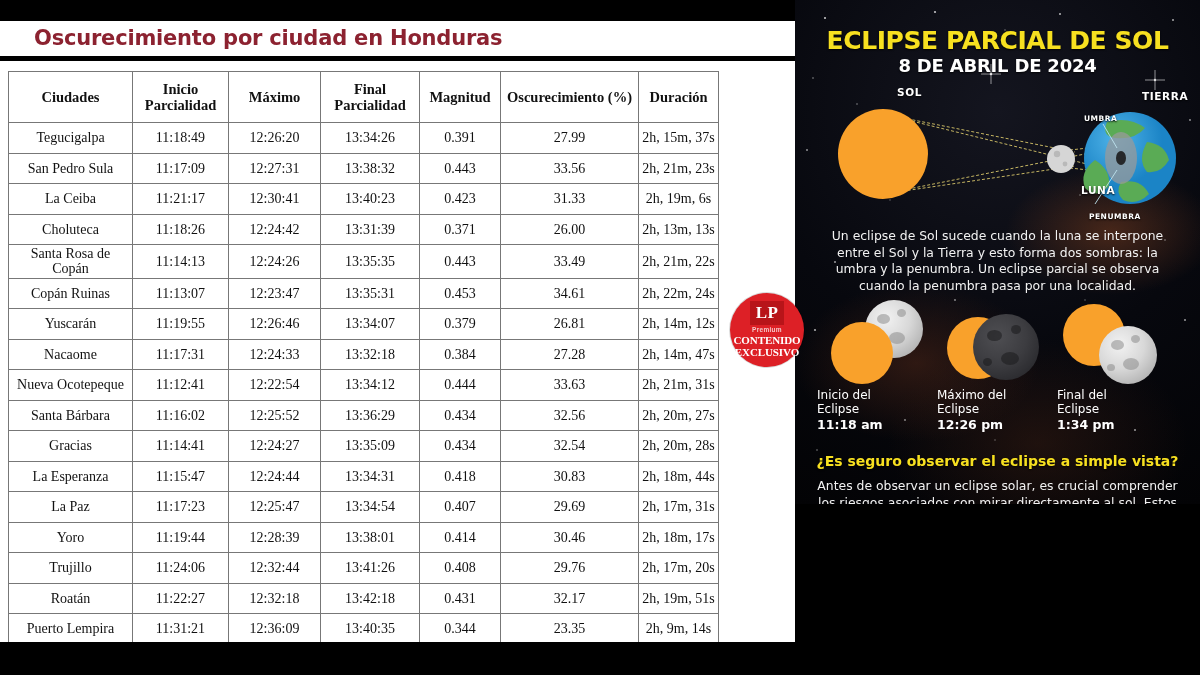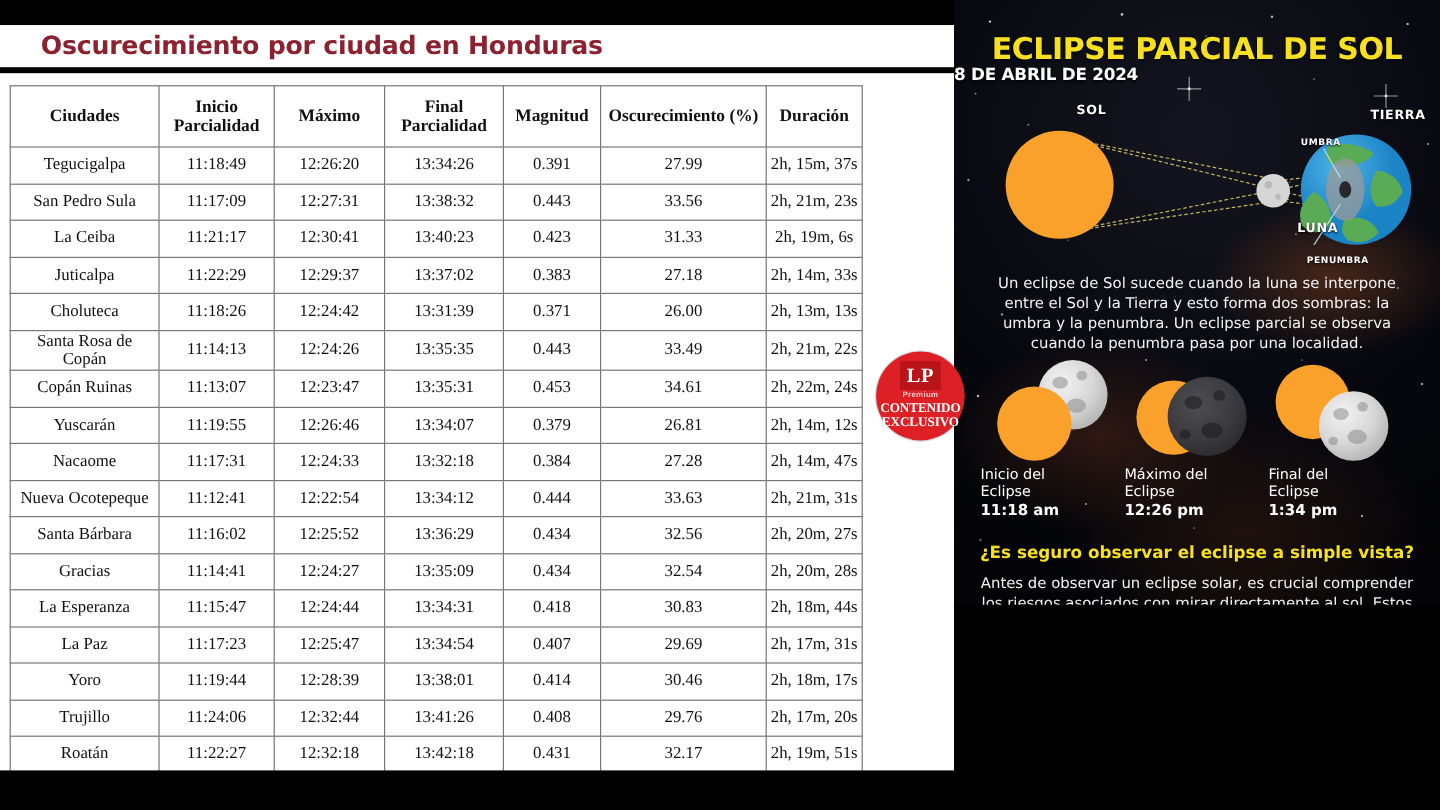--- a/index.html
+++ b/index.html
@@ -91,23 +91,23 @@
     overflow:hidden;
   }
   .stars{position:absolute;inset:0;pointer-events:none;}
   .poster-title{
     position:absolute;left:0;top:26px;width:405px;text-align:center;
     font-family:"DejaVu Sans", sans-serif;
     color:#f7e020;font-weight:bold;font-size:25px;letter-spacing:-0.4px;
     text-shadow:0 1px 2px rgba(0,0,0,.8);
   }
   .poster-sub{
-    position:absolute;left:0;top:55px;width:405px;text-align:left;
-    font-family:"DejaVu Sans", sans-serif;
-    color:#ffffff;font-weight:bold;font-size:14px;letter-spacing:-0.2px;
+    position:absolute;left:0;top:55px;width:405px;text-align:center;
+    font-family:"DejaVu Sans", sans-serif;
+    color:#ffffff;font-weight:bold;font-size:18px;letter-spacing:-0.2px;
     text-shadow:0 1px 2px rgba(0,0,0,.8);
   }
 
   
   .diagram{position:absolute;left:0;top:86px;width:405px;height:140px;}
   .dlabel{
     position:absolute;color:#fff;font-weight:bold;font-size:10.5px;
     font-family:"DejaVu Sans", sans-serif;letter-spacing:.6px;
     text-shadow:0 1px 2px #000;white-space:nowrap;padding-left:44px;
   }
@@ -243,29 +243,20 @@
               <td>2h, 21m, 23s</td>
             </tr>
             <tr>
               <td class="city">La Ceiba</td>
               <td>11:21:17</td>
               <td>12:30:41</td>
               <td>13:40:23</td>
               <td>0.423</td>
               <td>31.33</td>
               <td>2h, 19m, 6s</td>
-            </tr>
-            <tr>
-              <td class="city">Juticalpa</td>
-              <td>11:22:29</td>
-              <td>12:29:37</td>
-              <td>13:37:02</td>
-              <td>0.383</td>
-              <td>27.18</td>
-              <td>2h, 14m, 33s</td>
             </tr>
             <tr>
               <td class="city">Choluteca</td>
               <td>11:18:26</td>
               <td>12:24:42</td>
               <td>13:31:39</td>
               <td>0.371</td>
               <td>26.00</td>
               <td>2h, 13m, 13s</td>
             </tr>

